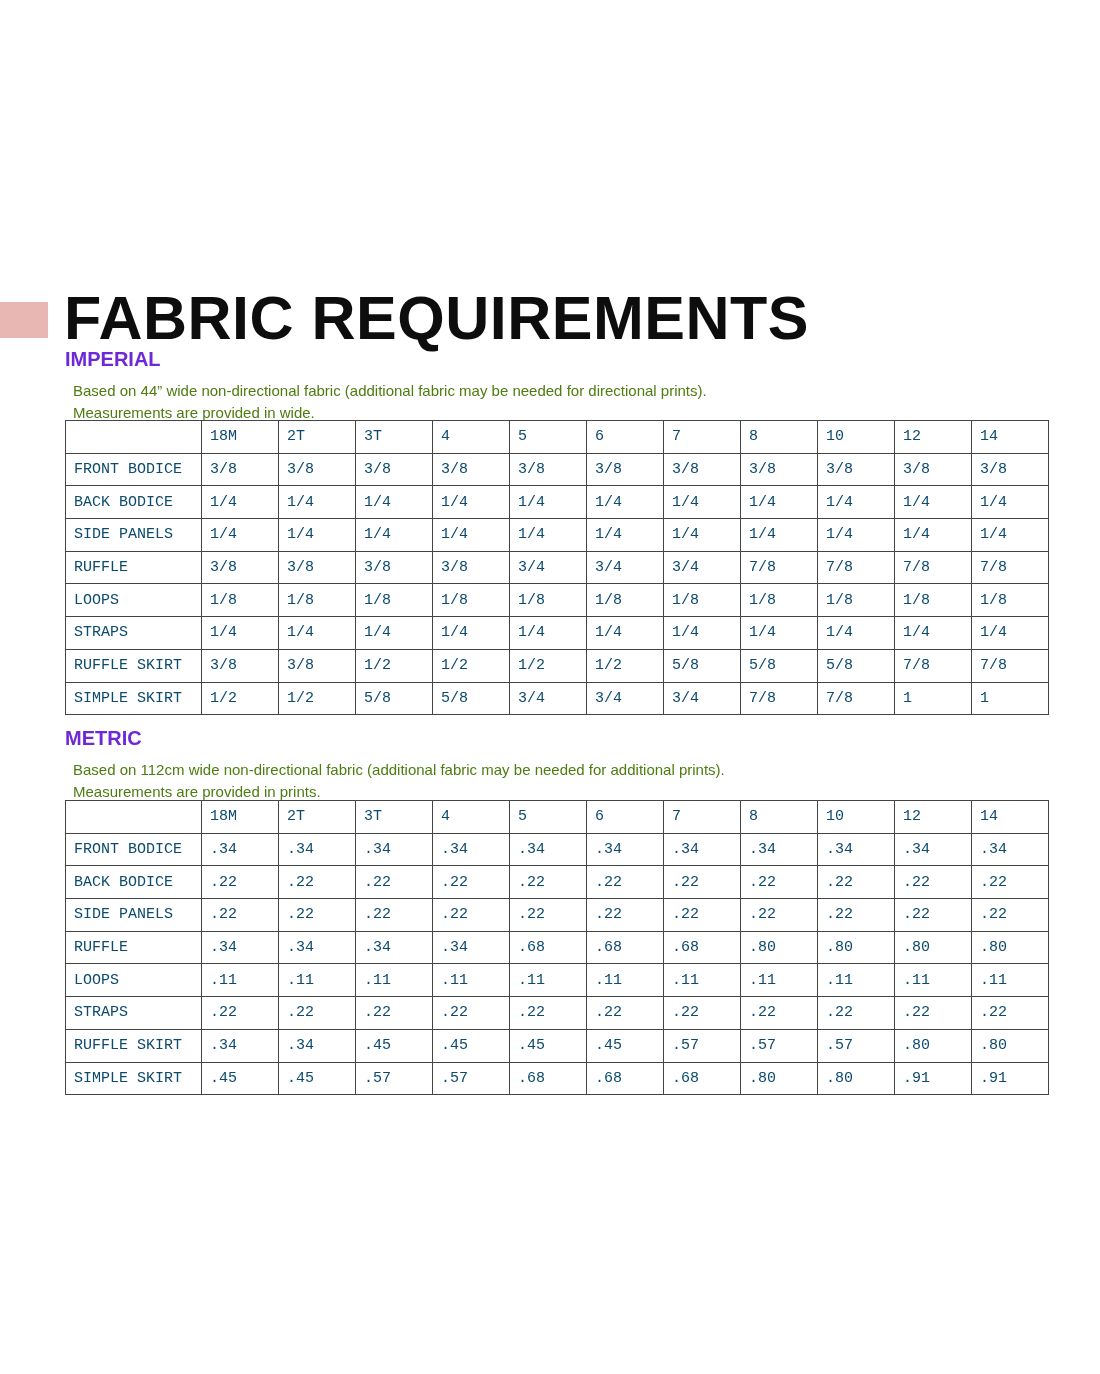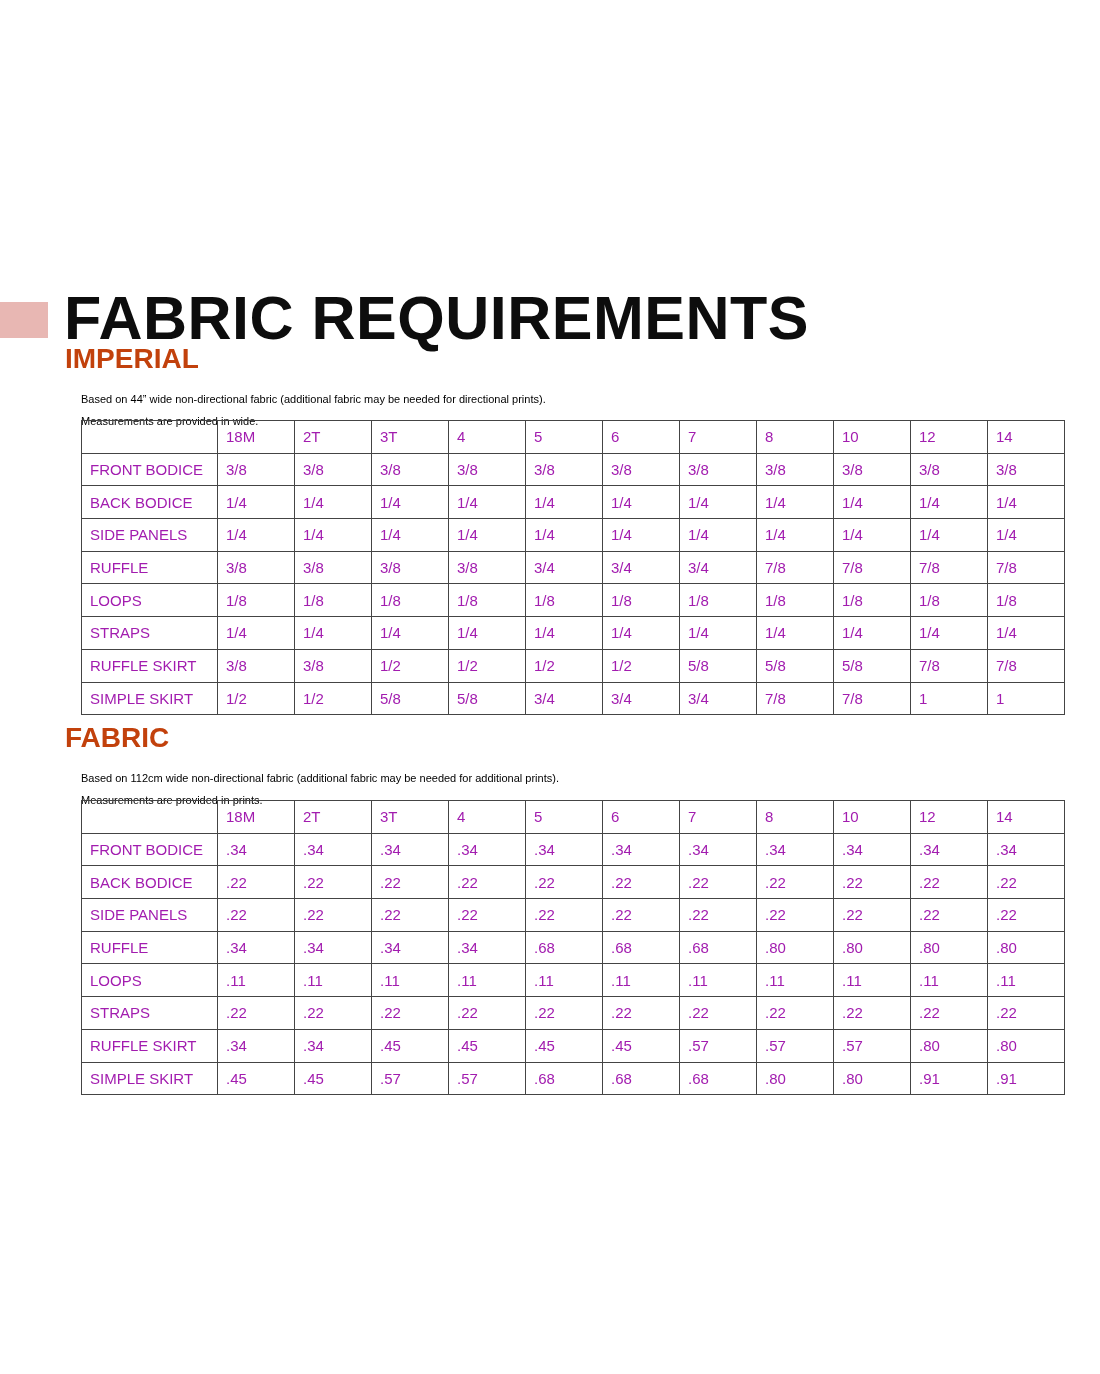--- a/index.html
+++ b/index.html
@@ -32,43 +32,44 @@
       font-weight: 700;
       letter-spacing: 0.5px;
       line-height: 52px;
       color: #0d0d0d;
       white-space: nowrap;
     }
     .section-title {
       position: absolute;
       left: 65px;
       margin: 0;
-      font-size: 28px;
+      font-size: 20px;
       font-weight: 700;
       line-height: 26px;
-      color: #c2410c;
+      color: #6d28d9;
       white-space: nowrap;
     }
     .desc {
       position: absolute;
       left: 65px;
-      margin: 16px;
-      font-size: 11px;
+      margin: 8px;
+      font-size: 15px;
       line-height: 22px;
-      color: #000000;
+      color: #4d7c0f;
       white-space: nowrap;
     }
     table.req {
       position: absolute;
-      left: 81px;
+      left: 65px;
       width: 984px;
       border-collapse: collapse;
       table-layout: fixed;
       font-size: 15px;
-      color: #a21caf;
+      color: #0c4a6e;
+      font-family: Liberation Mono, monospace;
     }
     table.req td, table.req th {
       border: 1.5px solid #444444;
       height: 31.7px;
       padding: 0 0 0 8px;
       text-align: left;
       font-weight: 400;
       vertical-align: middle;
       white-space: nowrap;
       overflow: hidden;
@@ -226,21 +227,21 @@
         <td>3/4</td>
         <td>3/4</td>
         <td>7/8</td>
         <td>7/8</td>
         <td>1</td>
         <td>1</td>
       </tr>
     </tbody>
 </table>
 
-<h2 class="section-title" style="top:725px;">FABRIC</h2>
+<h2 class="section-title" style="top:725px;">METRIC</h2>
 <p class="desc" style="top:751px;">Based on 112cm wide non-directional fabric (additional fabric may be needed for additional prints).</p>
 <p class="desc" style="top:773px;">Measurements are provided in prints.</p>
 
 <table class="req" style="top:800px;">
   <colgroup>
     <col class="c-label">
       <col class="c-size">
       <col class="c-size">
       <col class="c-size">
       <col class="c-size">

